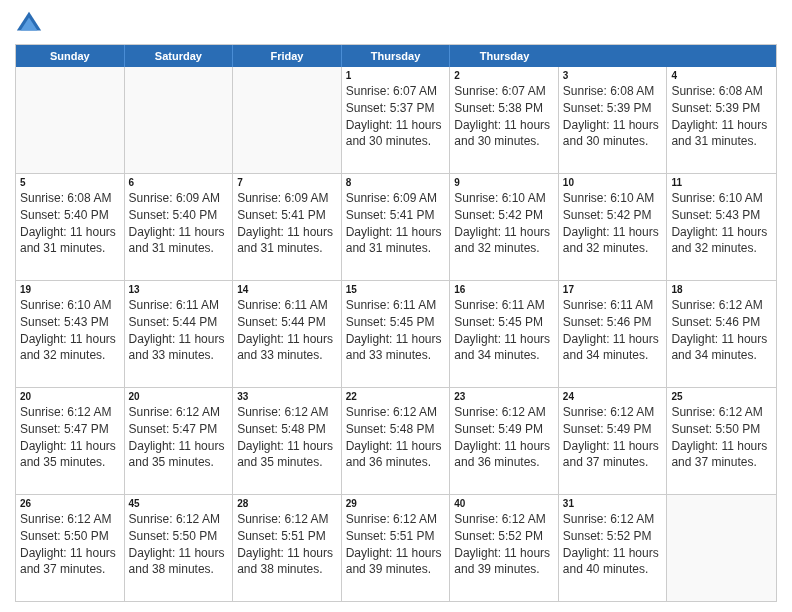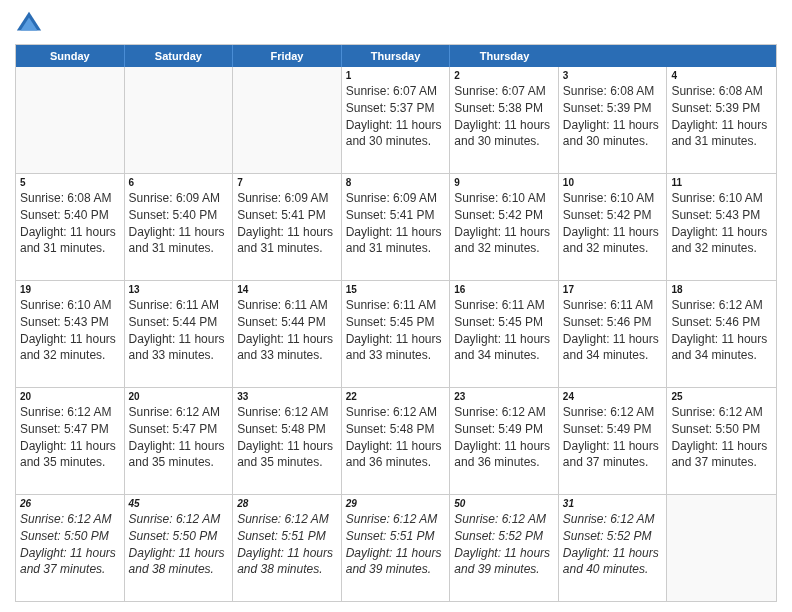--- a/index.html
+++ b/index.html
@@ -81,21 +81,21 @@
       flex: 1;
       display: flex;
       flex-direction: column;
     }
     .cal-row {
       display: grid;
       grid-template-columns: repeat(7, 1fr);
       flex: 1;
       border-bottom: 1px solid #ccc;
     }
-    .cal-row:last-child { border-bottom: none; font-style: italic; }
+    .cal-row:last-child { border-bottom: none; }
     .cal-cell {
       border-right: 1px solid #ccc;
       padding: 3px 4px;
       font-size: 8.5px;
       color: #333;
       vertical-align: top;
       min-height: 0;
     }
     .cal-cell:last-child { border-right: none; }
     .cal-cell.empty { background: #f9f9f9; }
@@ -263,21 +263,21 @@
           </div>
           <div class="cal-cell">
             <div class="day-num">28</div>
             <div class="cell-info">Sunrise: 6:12 AM<br>Sunset: 5:51 PM<br>Daylight: 11 hours and 38 minutes.</div>
           </div>
           <div class="cal-cell">
             <div class="day-num">29</div>
             <div class="cell-info">Sunrise: 6:12 AM<br>Sunset: 5:51 PM<br>Daylight: 11 hours and 39 minutes.</div>
           </div>
           <div class="cal-cell">
-            <div class="day-num">50</div>
+            <div class="day-num">40</div>
             <div class="cell-info">Sunrise: 6:12 AM<br>Sunset: 5:52 PM<br>Daylight: 11 hours and 39 minutes.</div>
           </div>
           <div class="cal-cell">
             <div class="day-num">31</div>
             <div class="cell-info">Sunrise: 6:12 AM<br>Sunset: 5:52 PM<br>Daylight: 11 hours and 40 minutes.</div>
           </div>
           <div class="cal-cell empty"></div>
         </div>
       </div>
   </div>

